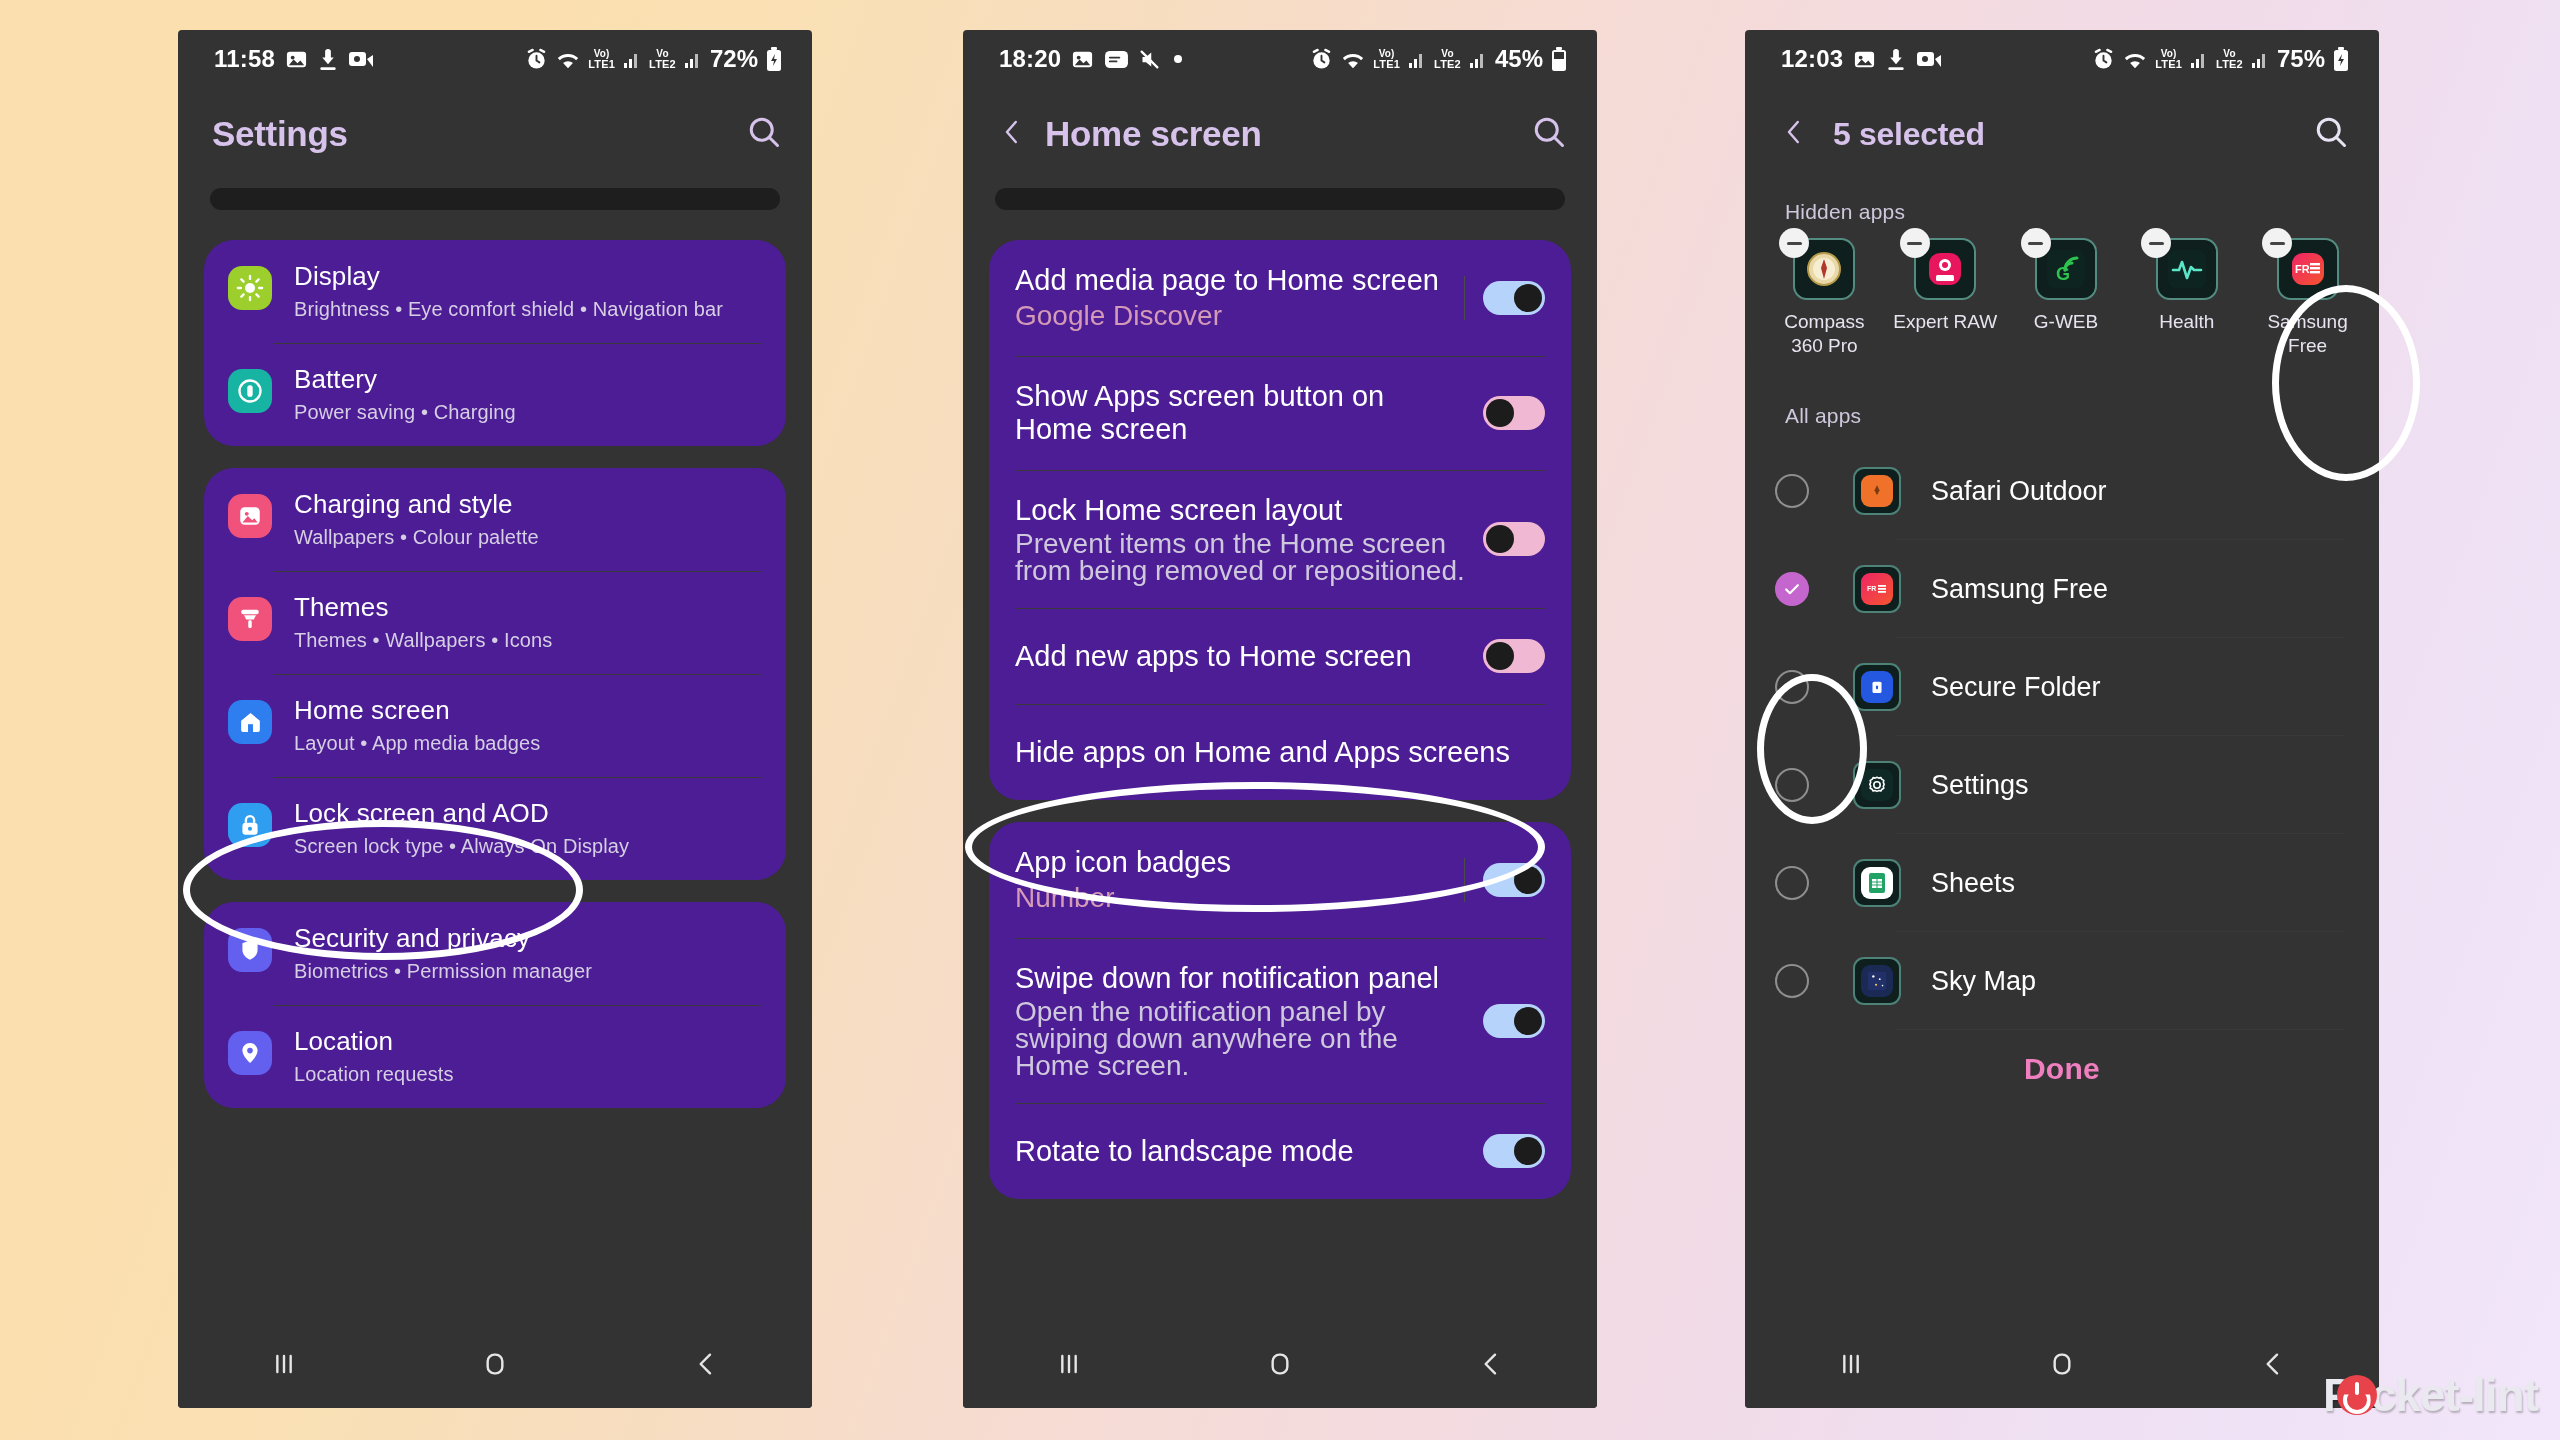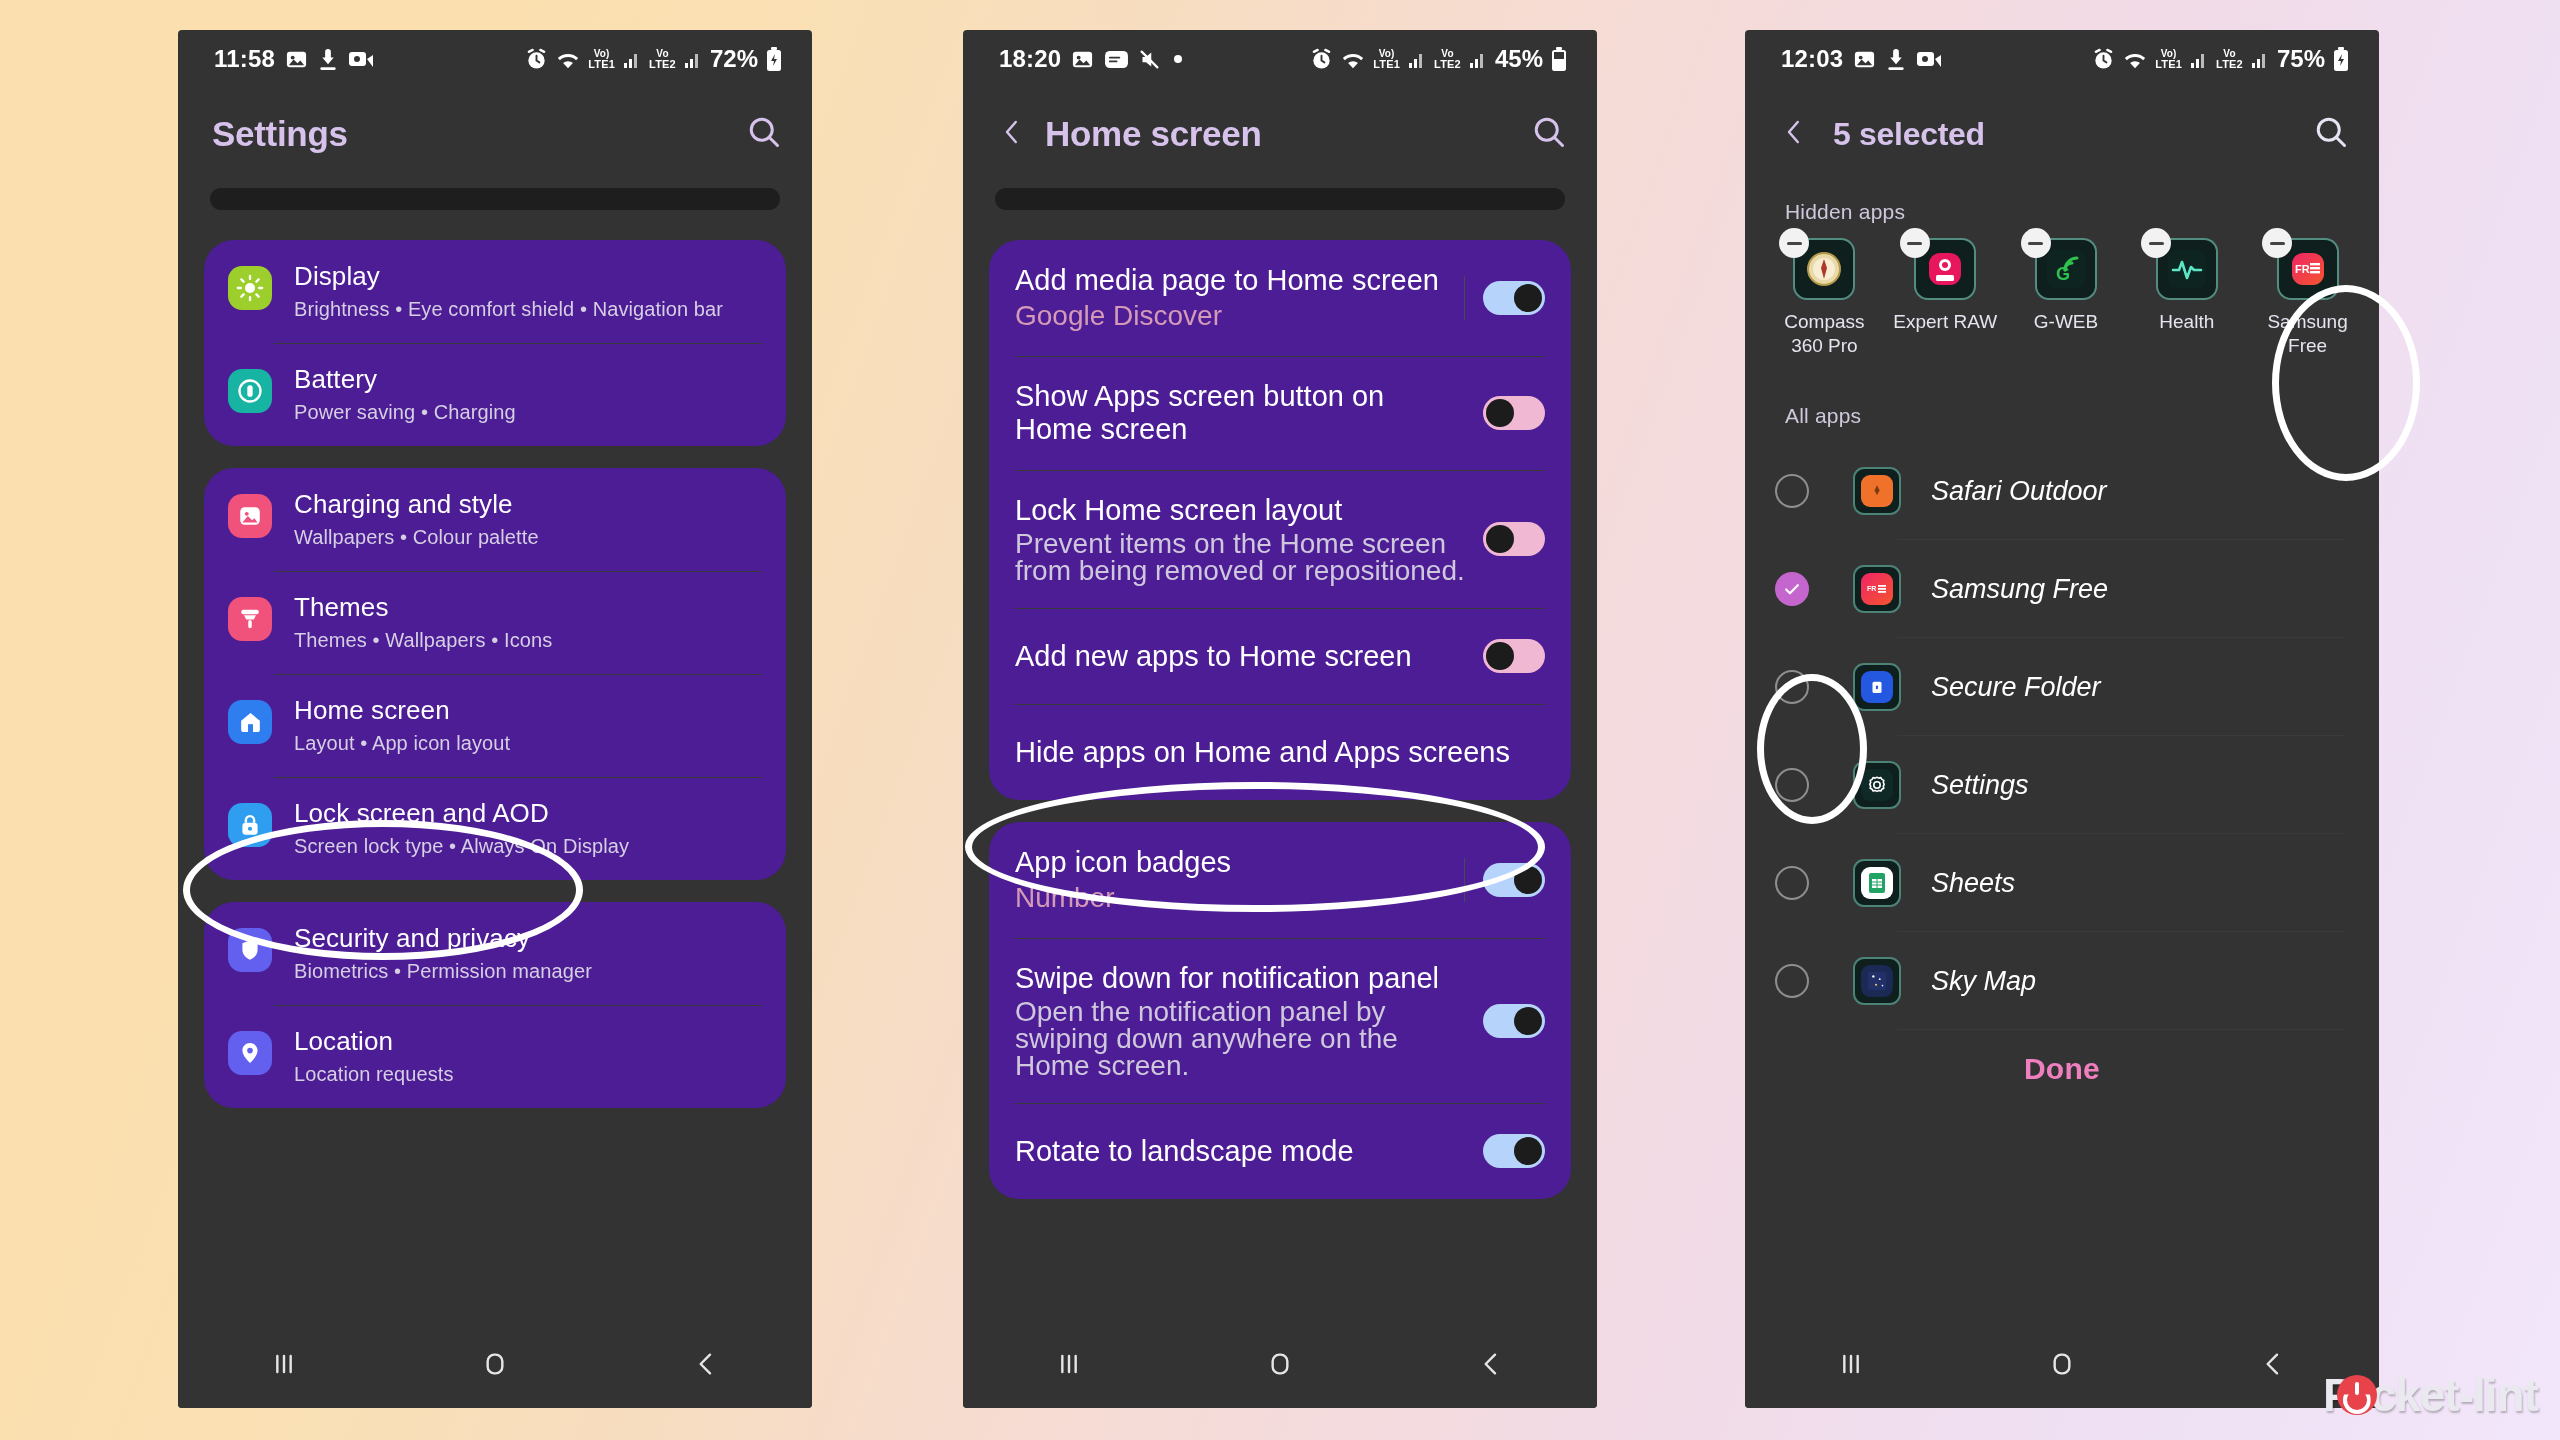--- a/index.html
+++ b/index.html
@@ -229,21 +229,21 @@
   .radio.checked { background:#c466cd; border-color:#c466cd; }
   .appicon {
     flex:0 0 auto;
     width:48px;height:48px;border-radius:11px;
     background:#0e1f1d;
     border:2px solid rgba(140,230,210,.5);
     display:flex;align-items:center;justify-content:center;
     margin-right:30px;
   }
   .appicon .inner { width:32px;height:32px;border-radius:9px;display:flex;align-items:center;justify-content:center;}
-  .aname { color:#ffffff; font-size:27px;font-style:italic; }
+  .aname { color:#ffffff; font-size:27px; }
   .donebar { text-align:center; padding:22px 0 0; }
   .done { color:#f07fc0; font-size:30px; font-weight:700; letter-spacing:.3px;}
 
   
   .ell {
     position:absolute;
     border:7px solid #ffffff;
     border-radius:50%;
     pointer-events:none;
     z-index:40;
@@ -419,21 +419,21 @@
       </div>
       <div class="row">
         <div class="ic" style="background:#2f7ef0">
           <svg width="27" height="27" viewBox="0 0 24 24">
               <path d="M12 3.6l8.3 6.9v8.4a1.6 1.6 0 01-1.6 1.6H5.3a1.6 1.6 0 01-1.6-1.6v-8.4z" fill="#fff"></path>
               <rect x="9.8" y="13.5" width="4.4" height="7" fill="#2f7ef0"></rect>
             </svg>
         </div>
         <div class="txt">
           <div class="t1">Home screen</div>
-          <div class="t2">Layout  •  App icon layout</div>
+          <div class="t2">Layout  •  App media badges</div>
         </div>
       </div>
       <div class="row">
         <div class="ic" style="background:#2f9ef0">
           <svg width="26" height="26" viewBox="0 0 24 24">
               <rect x="5" y="10" width="14" height="11" rx="3" fill="#fff"></rect>
               <path d="M8.2 10V7.6a3.8 3.8 0 017.6 0V10" fill="none" stroke="#fff" stroke-width="2.2"></path>
               <circle cx="12" cy="15.5" r="1.9" fill="#2f9ef0"></circle>
             </svg>
         </div>

